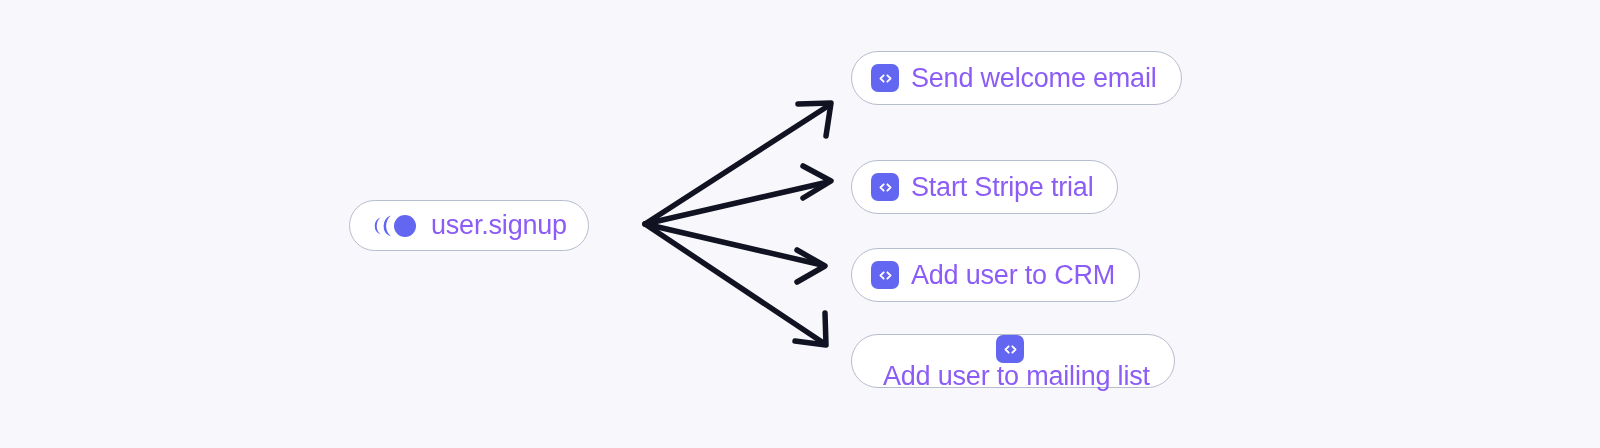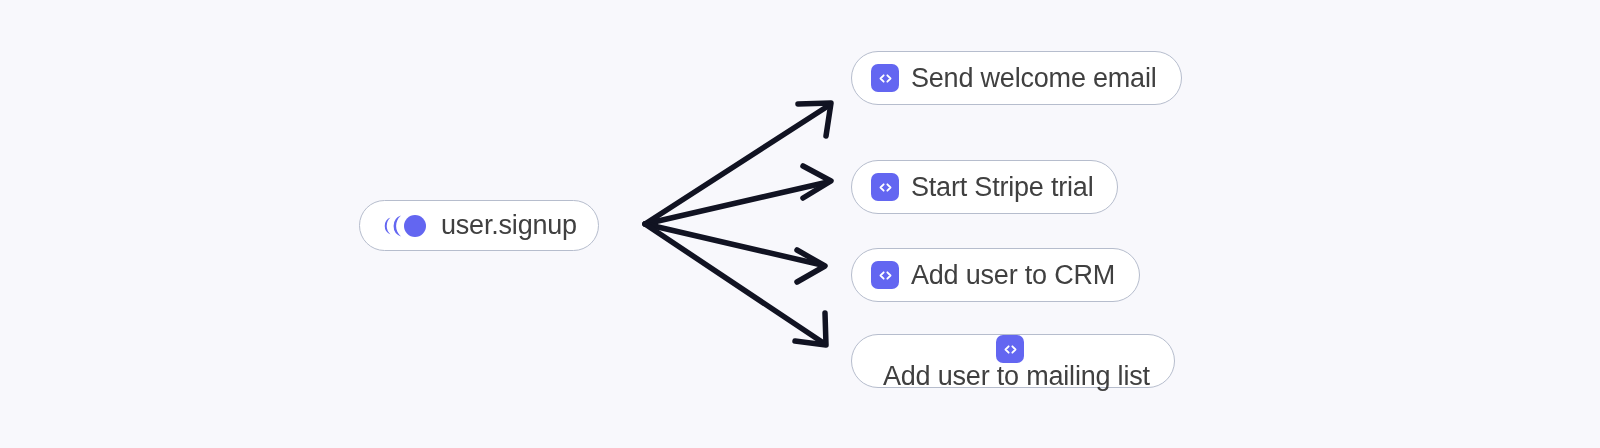--- a/index.html
+++ b/index.html
@@ -32,29 +32,29 @@
     position: absolute;
     display: flex;
     align-items: center;
     background: #ffffff;
     border: 1.6px solid #b6bdcd;
     border-radius: 999px;
     box-sizing: border-box;
     white-space: nowrap;
   }
   .node-label {
-    color: #404040;
+    color: #8b5cf6;
     font-size: 27px;
     line-height: 1;
     letter-spacing: -0.2px;
   }
 
   
   .node-event {
-    left: 359px;
+    left: 349px;
     top: 200px;
     height: 51px;
     padding: 0 21px 0 22px;
   }
   .node-event .node-label {
     margin-left: 13px;
   }
   .broadcast-icon {
     display: block;
     width: 46px;

